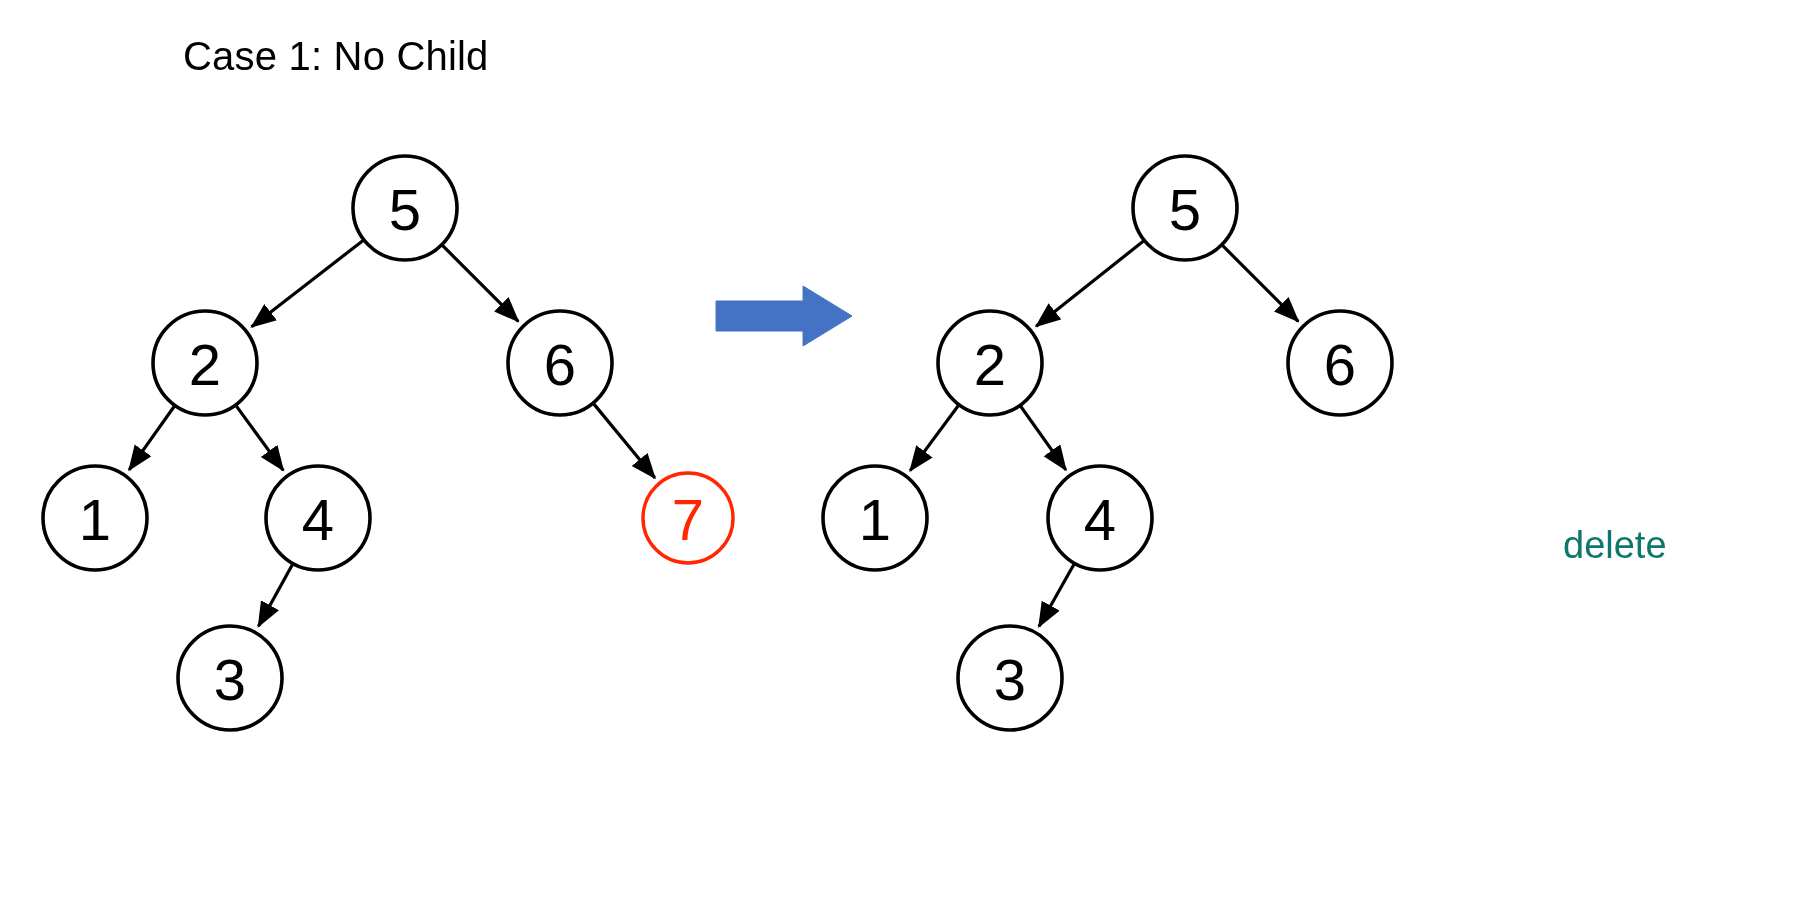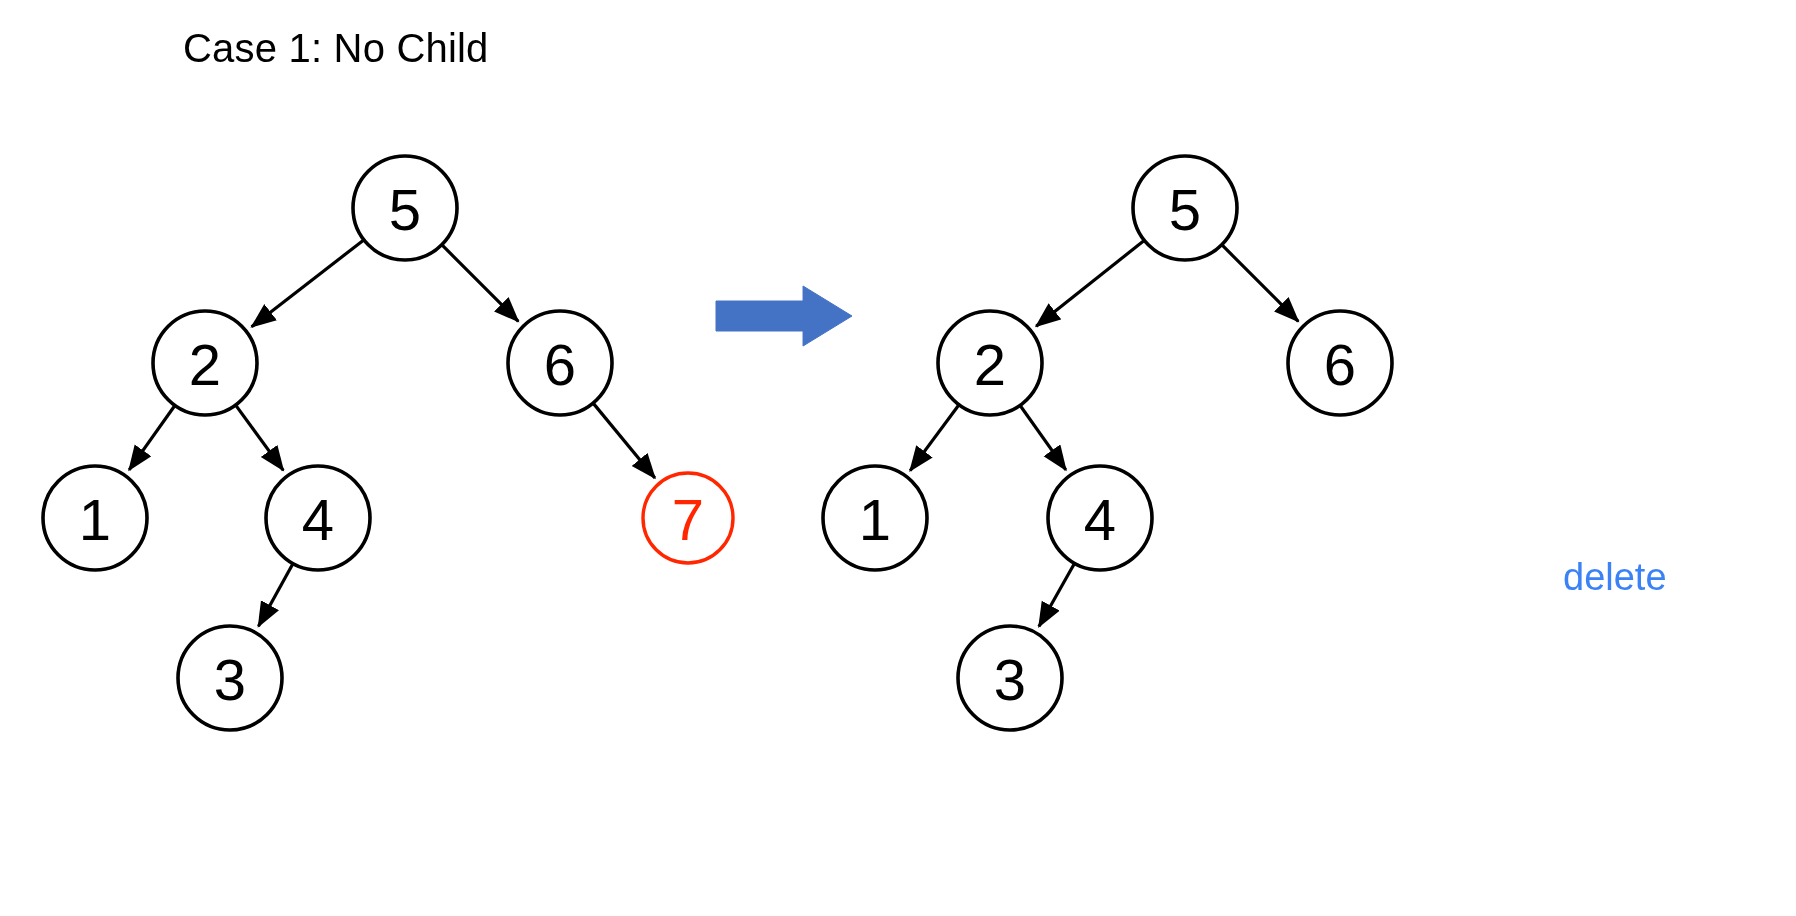--- a/index.html
+++ b/index.html
@@ -18,36 +18,36 @@
   #canvas {
     position: absolute;
     left: 0;
     top: 0;
     width: 1796px;
     height: 916px;
   }
   .diagram-title {
     position: absolute;
     left: 183px;
-    top: 26px;
+    top: 34px;
     font-family: "Liberation Sans", sans-serif;
     font-size: 40px;
     font-weight: 400;
     color: #000000;
     white-space: nowrap;
     letter-spacing: 0.2px;
   }
   .delete-label {
     position: absolute;
     left: 1563px;
-    top: 556px;
+    top: 524px;
     font-family: "Liberation Sans", sans-serif;
     font-size: 38px;
     font-weight: 400;
-    color: #3b82f6;
+    color: #0f766e;
     white-space: nowrap;
   }
   .node-text {
     font-family: "Liberation Sans", sans-serif;
     font-size: 58px;
     font-weight: 400;
     dominant-baseline: central;
     text-anchor: middle;
   }
 </style>

